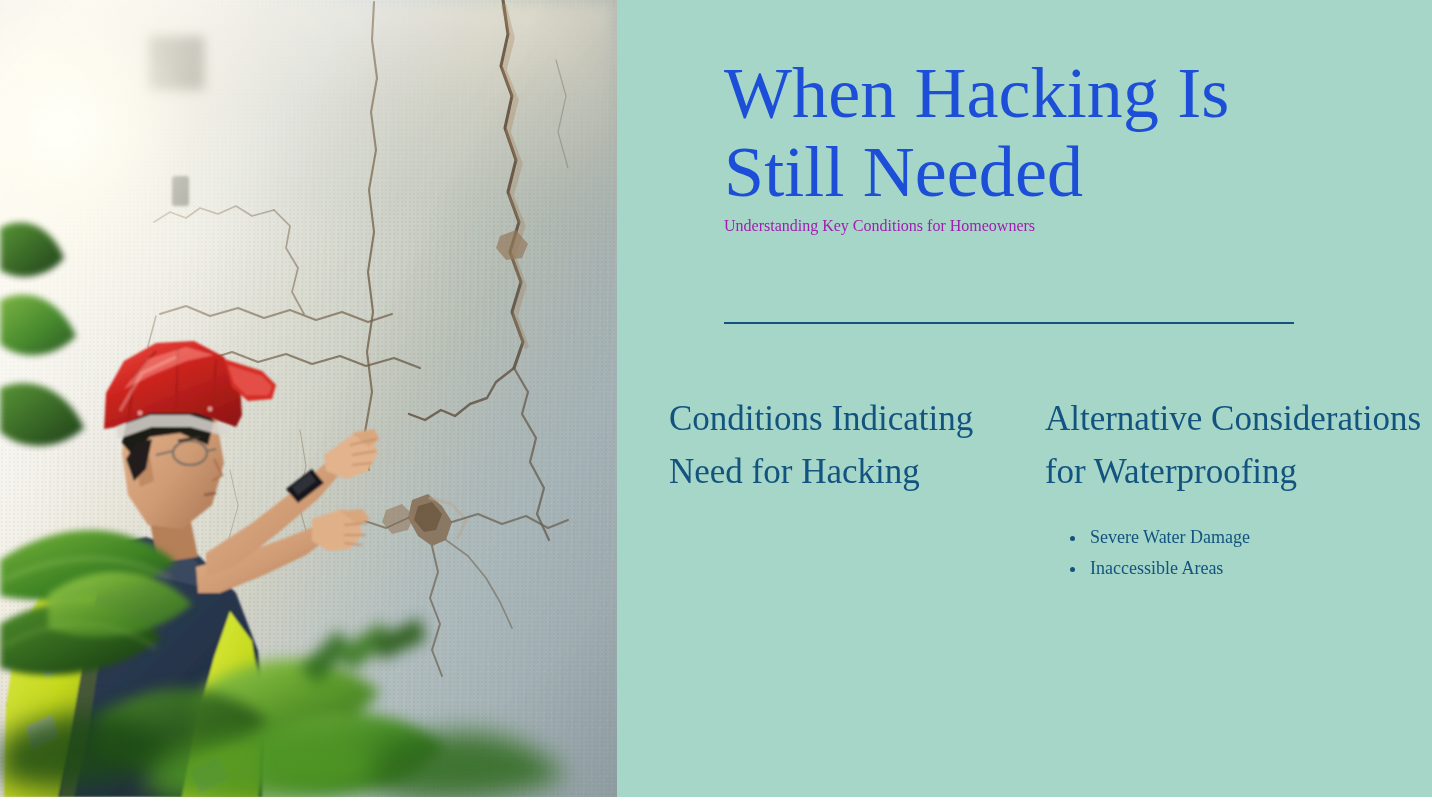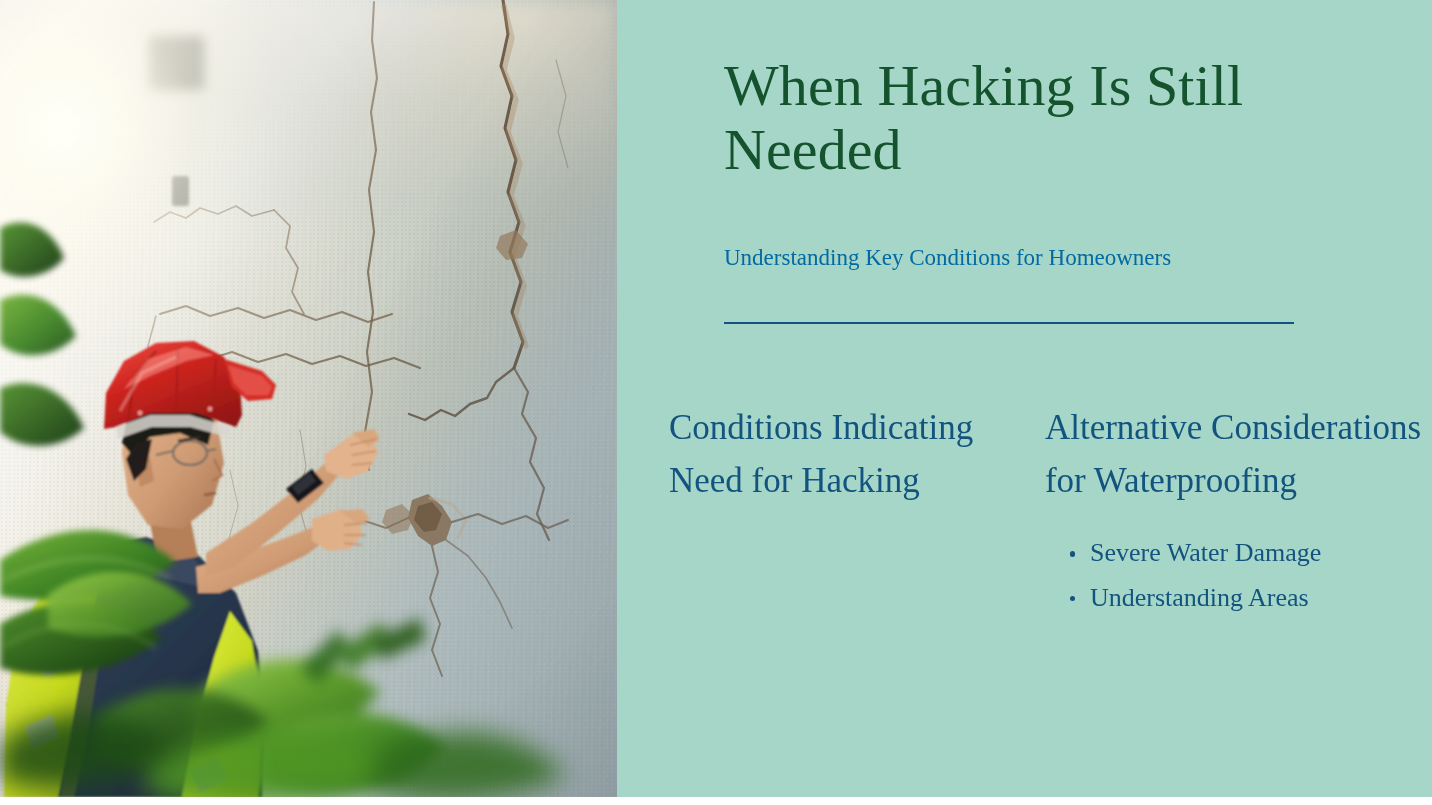--- a/index.html
+++ b/index.html
@@ -138,43 +138,43 @@
     position:relative;
     flex:1 1 auto;
     height:797px;
     background:#a5d6c8;
     padding:0;
   }
   .title {
     position:absolute;
     left:107px; top:54px; width:585px;
     font-family:"Liberation Serif", serif;
-    font-size:58px;
+    font-size:72px;
     line-height:1.10;
     font-weight:400;
-    color:#14532d;
+    color:#1d4ed8;
     letter-spacing:.1px;
   }
   .subtitle {
     position:absolute;
-    left:107px; top:240px; width:470px;
+    left:107px; top:214px; width:470px;
     font-family:"Liberation Serif", serif;
-    font-size:23px;
+    font-size:16px;
     line-height:1.55;
-    color:#0369a1;
+    color:#a21caf;
   }
   .divider {
     position:absolute;
     left:107px; top:322px;
     width:570px; height:0;
     border-top:2px solid #14537f;
   }
   .columns {
     position:absolute;
-    left:0; top:402px; right:0;
+    left:0; top:393px; right:0;
     display:flex;
   }
   .col { position:relative; }
   .col-left  { width:373px; margin-left:52px; }
   .col-right { width:400px; margin-left:15px; }
 
   .col-head {
     font-family:"Liberation Serif", serif;
     font-size:35px;
     line-height:1.50;
@@ -184,21 +184,21 @@
   .bullets {
     margin-top:24px;
     list-style:none;
   }
   .col-left  .bullets { padding-left:20px; }
   .col-right .bullets { padding-left:23px; }
   .bullets li {
     position:relative;
     padding-left:22px;
     font-family:"Liberation Serif", serif;
-    font-size:26px;
+    font-size:18px;
     line-height:1.72;
     color:#13537f;
   }
   .bullets li.sans {
     font-family:"Liberation Sans", sans-serif;
     font-size:20px;
   }
   .bullets li::before {
     content:"";
     position:absolute;
@@ -478,21 +478,21 @@
     <div class="columns">
 
       <div class="col col-left">
         <h2 class="col-head">Conditions Indicating Need for Hacking</h2>
       </div>
 
       <div class="col col-right">
         <h2 class="col-head">Alternative Considerations for Waterproofing</h2>
         <ul class="bullets">
           <li>Severe Water Damage</li>
-          <li>Understanding Areas</li>
+          <li>Inaccessible Areas</li>
         </ul>
       </div>
 
     </div>
   </div>
 
   <div class="bottom-strip"></div>
 </div>
 
 </body></html>

